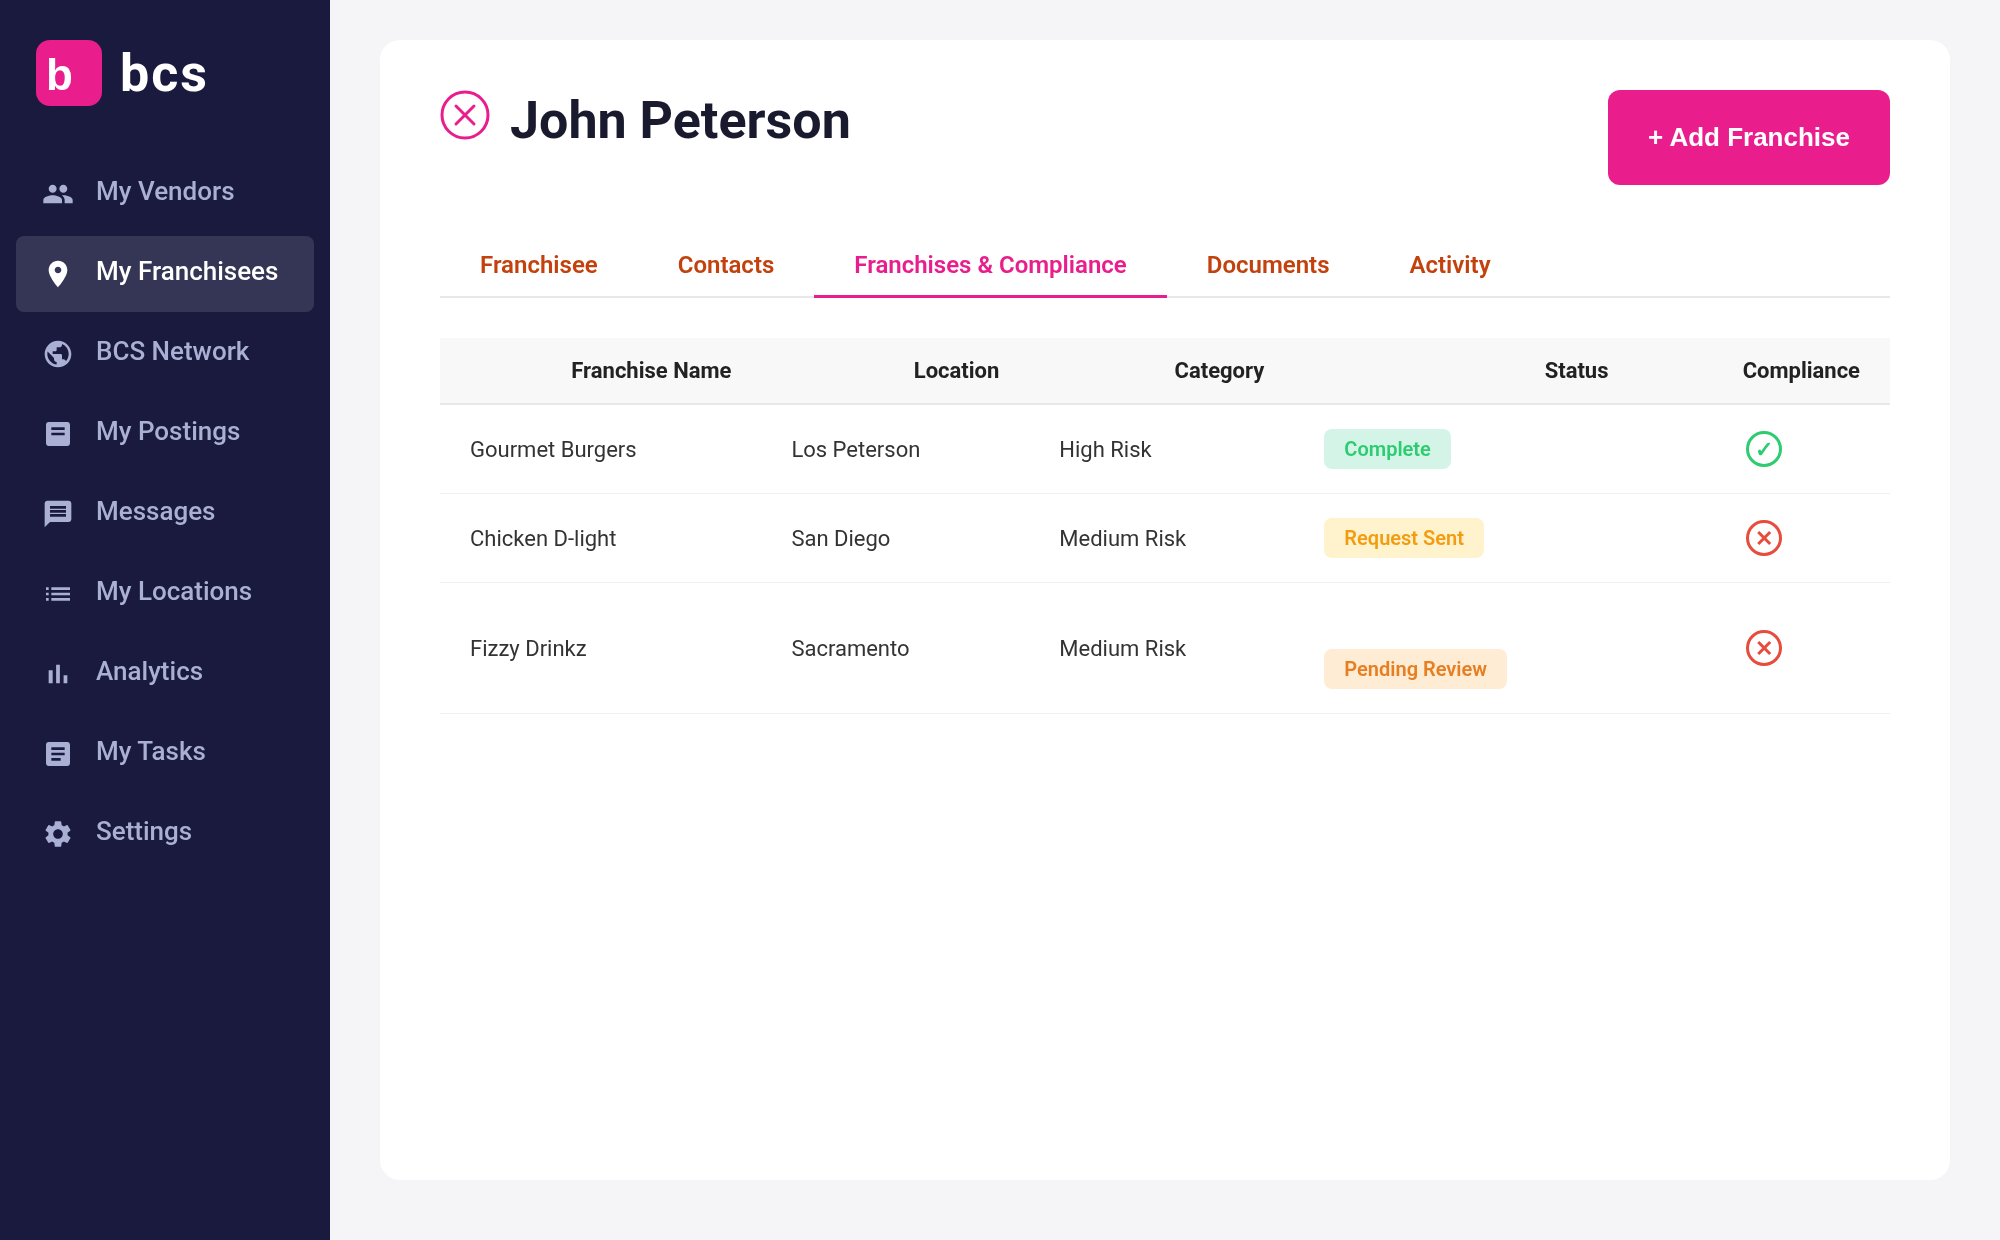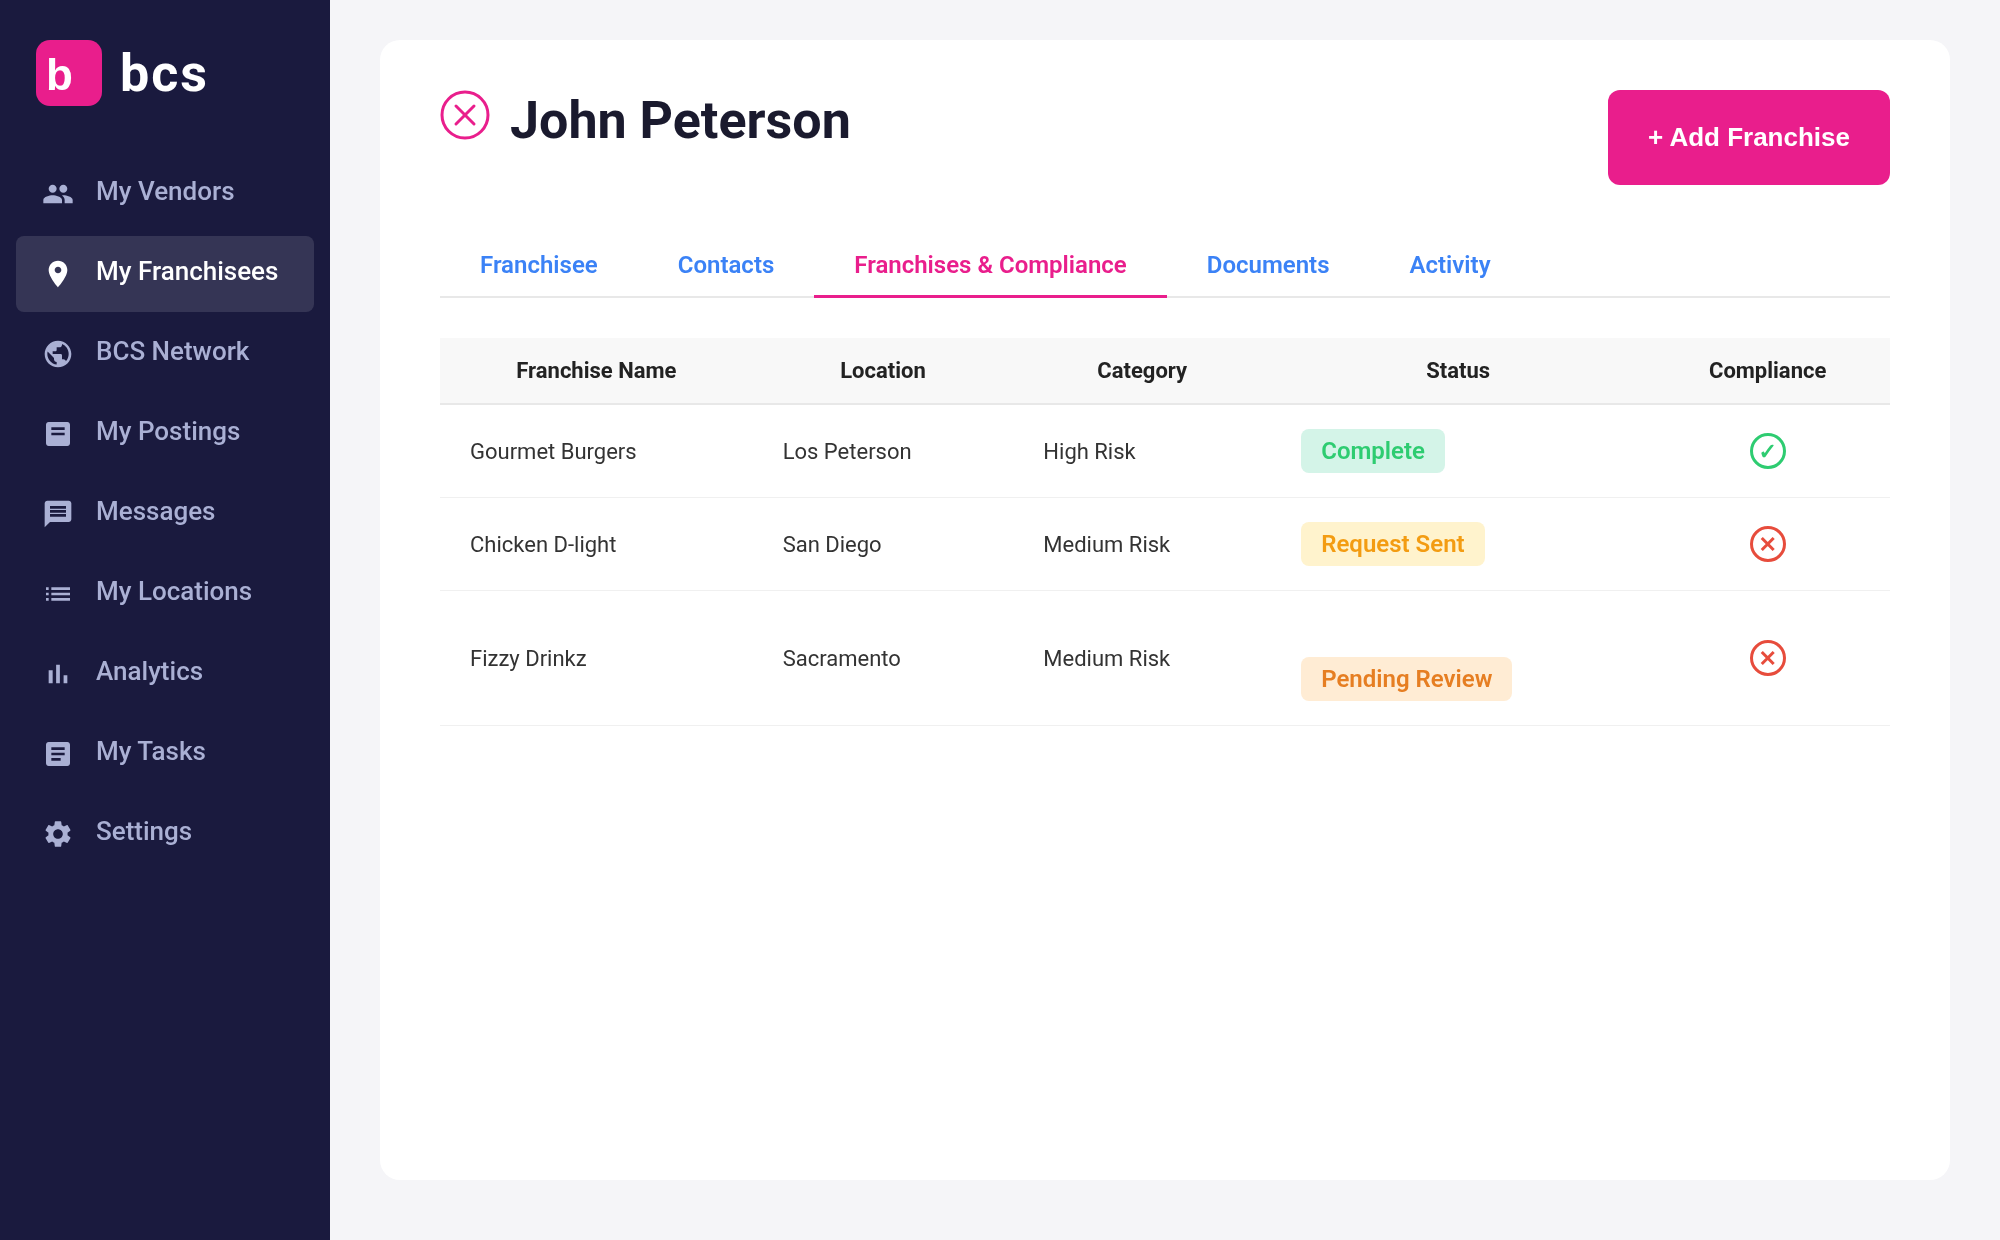--- a/index.html
+++ b/index.html
@@ -132,21 +132,21 @@
       align-items: center;
       gap: 0;
       border-bottom: 2px solid #e8e8e8;
       margin-bottom: 40px;
     }
 
     .tab {
       padding: 16px 40px;
       font-size: 24px;
       font-weight: 600;
-      color: #3b82f6;
+      color: #c2410c;
       cursor: pointer;
       border-bottom: 3px solid transparent;
       margin-bottom: -2px;
       white-space: nowrap;
     }
 
     .tab.active {
       color: #e91e8c;
       border-bottom: 3px solid #e91e8c;
     }
@@ -157,39 +157,39 @@
       border-collapse: separate;
       border-spacing: 0;
     }
 
     .franchise-table thead tr {
       background: #f8f8f8;
     }
 
     .franchise-table th {
       padding: 20px 30px;
-      text-align: center;
+      text-align: right;
       font-size: 22px;
       font-weight: 700;
       color: #222;
       border-bottom: 2px solid #e8e8e8;
     }
 
     .franchise-table td {
       padding: 24px 30px;
       font-size: 22px;
       color: #333;
       border-bottom: 1px solid #f0f0f0;
     }
 
     .status-badge {
       display: inline-block;
       padding: 8px 20px;
       border-radius: 8px;
-      font-size: 24px;
+      font-size: 20px;
       font-weight: 600;
     }
 
     .status-complete {
       background: #d4f4e8;
       color: #2ecc71;
     }
 
     .status-request-sent {
       background: #fff3cd;

